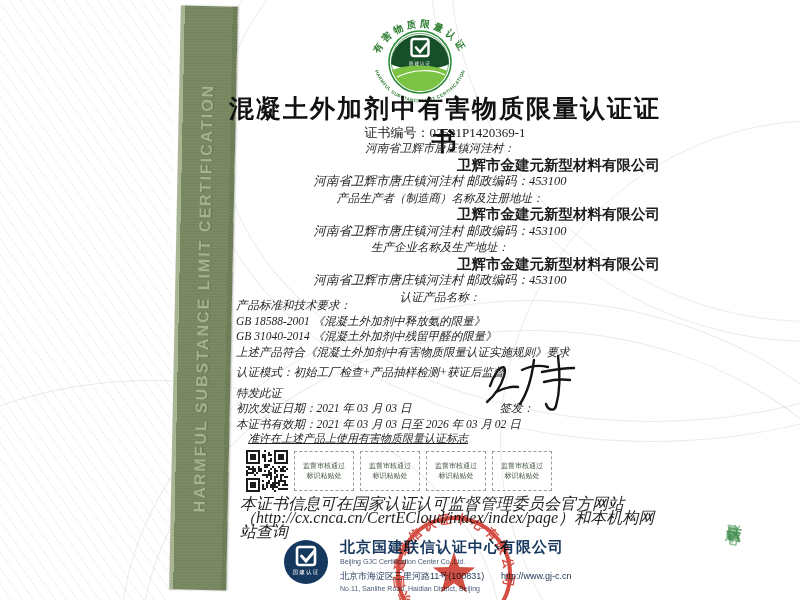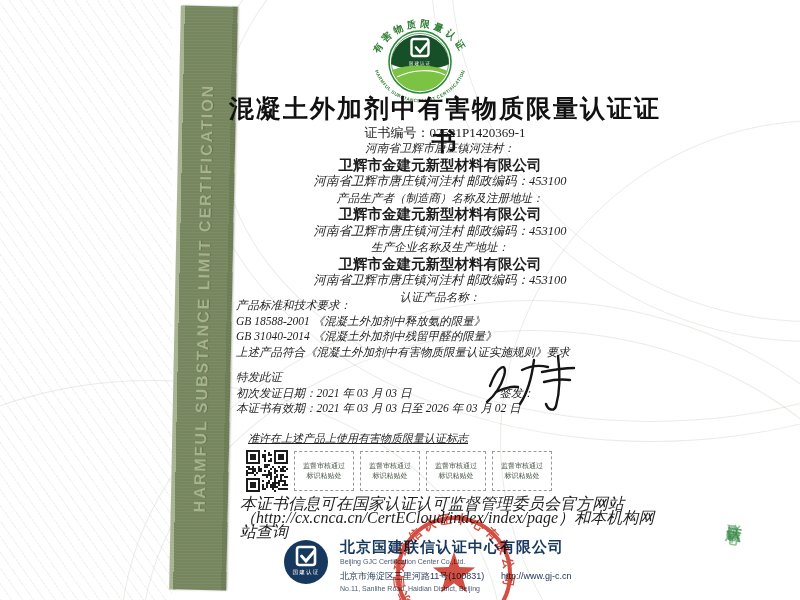--- a/index.html
+++ b/index.html
@@ -18,21 +18,21 @@
   .sidebar-text{position:absolute;left:50%;top:50%;transform:translate(-50%,-50%) rotate(180deg);
            writing-mode:vertical-rl;white-space:nowrap;font-weight:bold;font-size:16px;
            letter-spacing:2px;color:#a6b38d;text-shadow:0 1px 1px rgba(0,0,0,.18);z-index:2;}
   .abs{position:absolute;}
   .center{left:225px;width:440px;text-align:center;}
   .title{top:92px;font-size:25px;font-weight:bold;letter-spacing:2px;color:#111;}
   .certno{top:124px;font-size:13px;font-family:"Liberation Serif",serif;}
   .cstack{left:220px;top:139px;width:440px;text-align:center;line-height:1;}
   .kai{font-family:"Liberation Serif",serif;font-style:italic;color:#1e1e1e;}
   .p-label{font-size:11.5px;margin:4px 0 3px;}
-  .p-name{font-size:14.5px;font-weight:bold;font-style:normal;font-family:"Liberation Sans",sans-serif;margin:2px 0;}
+  .p-name{font-size:14.5px;font-weight:bold;font-style:normal;font-family:"Liberation Sans",sans-serif;margin:2px 0;text-align:right;}
   .p-addr{font-size:12.5px;margin:3px 0 5px;}
   .prod-name{font-size:15px;font-weight:bold;margin-top:3px;}
   .leftblock{left:236px;top:299px;width:410px;font-size:11.5px;}
   .lb-line{margin-bottom:2.5px;line-height:13px;}
   .gap{height:5px;}
   .dateline{display:flex;align-items:flex-end;}
   .signlab{margin-left:88px;}
   .signature{position:absolute;left:482px;top:352px;}
   .usage{left:248px;top:431px;width:410px;font-size:11px;line-height:14px;text-decoration:underline;}
   .qrrow{left:246px;top:450px;display:flex;align-items:flex-start;}
@@ -117,20 +117,21 @@
       <div class="kai p-label">认证产品名称：</div>
     </div>
   </div>
 
   <div class="abs leftblock kai">
     <div class="lb-line">产品标准和技术要求：</div>
     <div class="lb-line">GB 18588-2001 《混凝土外加剂中释放氨的限量》</div>
     <div class="lb-line">GB 31040-2014 《混凝土外加剂中残留甲醛的限量》</div>
     <div class="lb-line">上述产品符合《混凝土外加剂中有害物质限量认证实施规则》要求</div>
     <div class="gap"></div>
+    <div class="lb-line">认证模式：初始工厂检查+产品抽样检测+获证后监督</div>
     <div class="gap"></div>
     <div class="lb-line">特发此证</div>
     <div class="lb-line dateline">
       <span>初次发证日期：2021 年 03 月 03 日</span>
       <span class="signlab">签发：</span>
     </div>
     <div class="lb-line">本证书有效期：2021 年 03 月 03 日至 2026 年 03 月 02 日</div>
   </div>
 
   <svg class="signature" width="100" height="62" viewBox="0 0 100 62">

